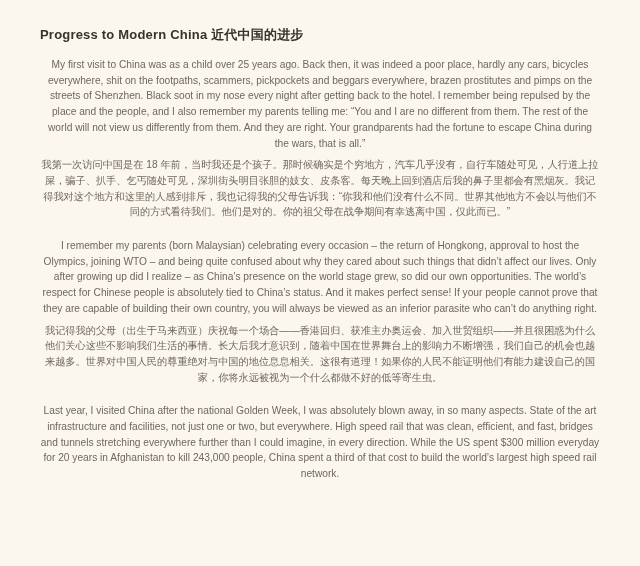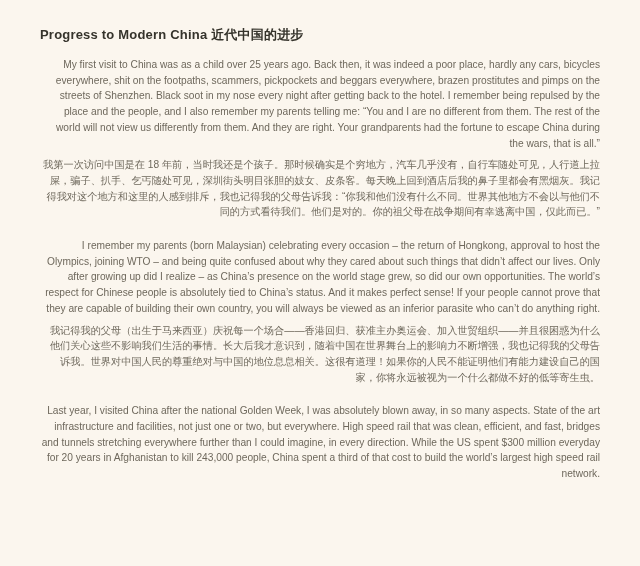--- a/index.html
+++ b/index.html
@@ -28,40 +28,40 @@
     font-weight: bold;
     letter-spacing: 0.2px;
     color: #35332b;
   }
   .para {
     margin: 0;
     width: 560px;
     font-size: 10.2px;
     line-height: 15.7px;
     color: #6e685c;
-    text-align: right;
+    text-align: center;
     word-break: break-word;
   }
   .para.en { margin-bottom: 6px; }
   .para.zh { margin-bottom: 18px; }
   .para.zh:last-child { margin-bottom: 0; }
 </style>
 </head>
 <body>
 
 <div class="page">
   <div class="article">
 
     <h1 class="doc-title">Progress to Modern China 近代中国的进步</h1>
 
     <p class="para en">My first visit to China was as a child over 25 years ago. Back then, it was indeed a poor place, hardly any cars, bicycles everywhere, shit on the footpaths, scammers, pickpockets and beggars everywhere, brazen prostitutes and pimps on the streets of Shenzhen. Black soot in my nose every night after getting back to the hotel. I remember being repulsed by the place and the people, and I also remember my parents telling me: “You and I are no different from them. The rest of the world will not view us differently from them. And they are right. Your grandparents had the fortune to escape China during the wars, that is all.”</p>
 
     <p class="para zh">我第一次访问中国是在 18 年前，当时我还是个孩子。那时候确实是个穷地方，汽车几乎没有，自行车随处可见，人行道上拉屎，骗子、扒手、乞丐随处可见，深圳街头明目张胆的妓女、皮条客。每天晚上回到酒店后我的鼻子里都会有黑烟灰。我记得我对这个地方和这里的人感到排斥，我也记得我的父母告诉我：“你我和他们没有什么不同。世界其他地方不会以与他们不同的方式看待我们。他们是对的。你的祖父母在战争期间有幸逃离中国，仅此而已。”</p>
 
     <p class="para en">I remember my parents (born Malaysian) celebrating every occasion – the return of Hongkong, approval to host the Olympics, joining WTO – and being quite confused about why they cared about such things that didn’t affect our lives. Only after growing up did I realize – as China’s presence on the world stage grew, so did our own opportunities. The world’s respect for Chinese people is absolutely tied to China’s status. And it makes perfect sense! If your people cannot prove that they are capable of building their own country, you will always be viewed as an inferior parasite who can’t do anything right.</p>
 
-    <p class="para zh">我记得我的父母（出生于马来西亚）庆祝每一个场合——香港回归、获准主办奥运会、加入世贸组织——并且很困惑为什么他们关心这些不影响我们生活的事情。长大后我才意识到，随着中国在世界舞台上的影响力不断增强，我也记得我的父母告诉我。世界对中国人民的尊重绝对与中国的地位息息相关。这很有道理！如果你的人民不能证明他们有能力建设自己的国家，你将永远被视为一个什么都做不好的低等寄生虫。</p>
+    <p class="para zh">我记得我的父母（出生于马来西亚）庆祝每一个场合——香港回归、获准主办奥运会、加入世贸组织——并且很困惑为什么他们关心这些不影响我们生活的事情。长大后我才意识到，随着中国在世界舞台上的影响力不断增强，我们自己的机会也越来越多。世界对中国人民的尊重绝对与中国的地位息息相关。这很有道理！如果你的人民不能证明他们有能力建设自己的国家，你将永远被视为一个什么都做不好的低等寄生虫。</p>
 
     <p class="para en">Last year, I visited China after the national Golden Week, I was absolutely blown away, in so many aspects. State of the art infrastructure and facilities, not just one or two, but everywhere. High speed rail that was clean, efficient, and fast, bridges and tunnels stretching everywhere further than I could imagine, in every direction. While the US spent $300 million everyday for 20 years in Afghanistan to kill 243,000 people, China spent a third of that cost to build the world’s largest high speed rail network.</p>
 
 
   </div>
 </div>
 
 </body></html>

